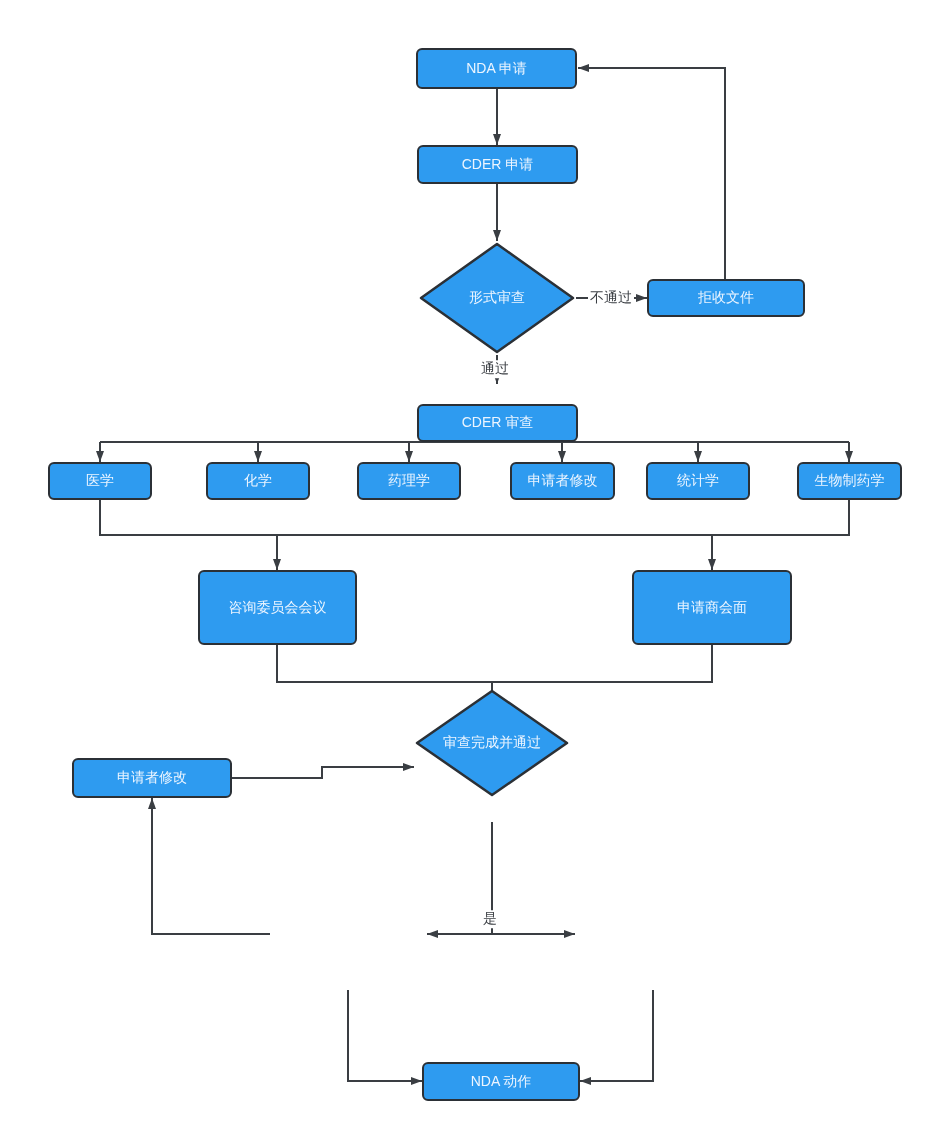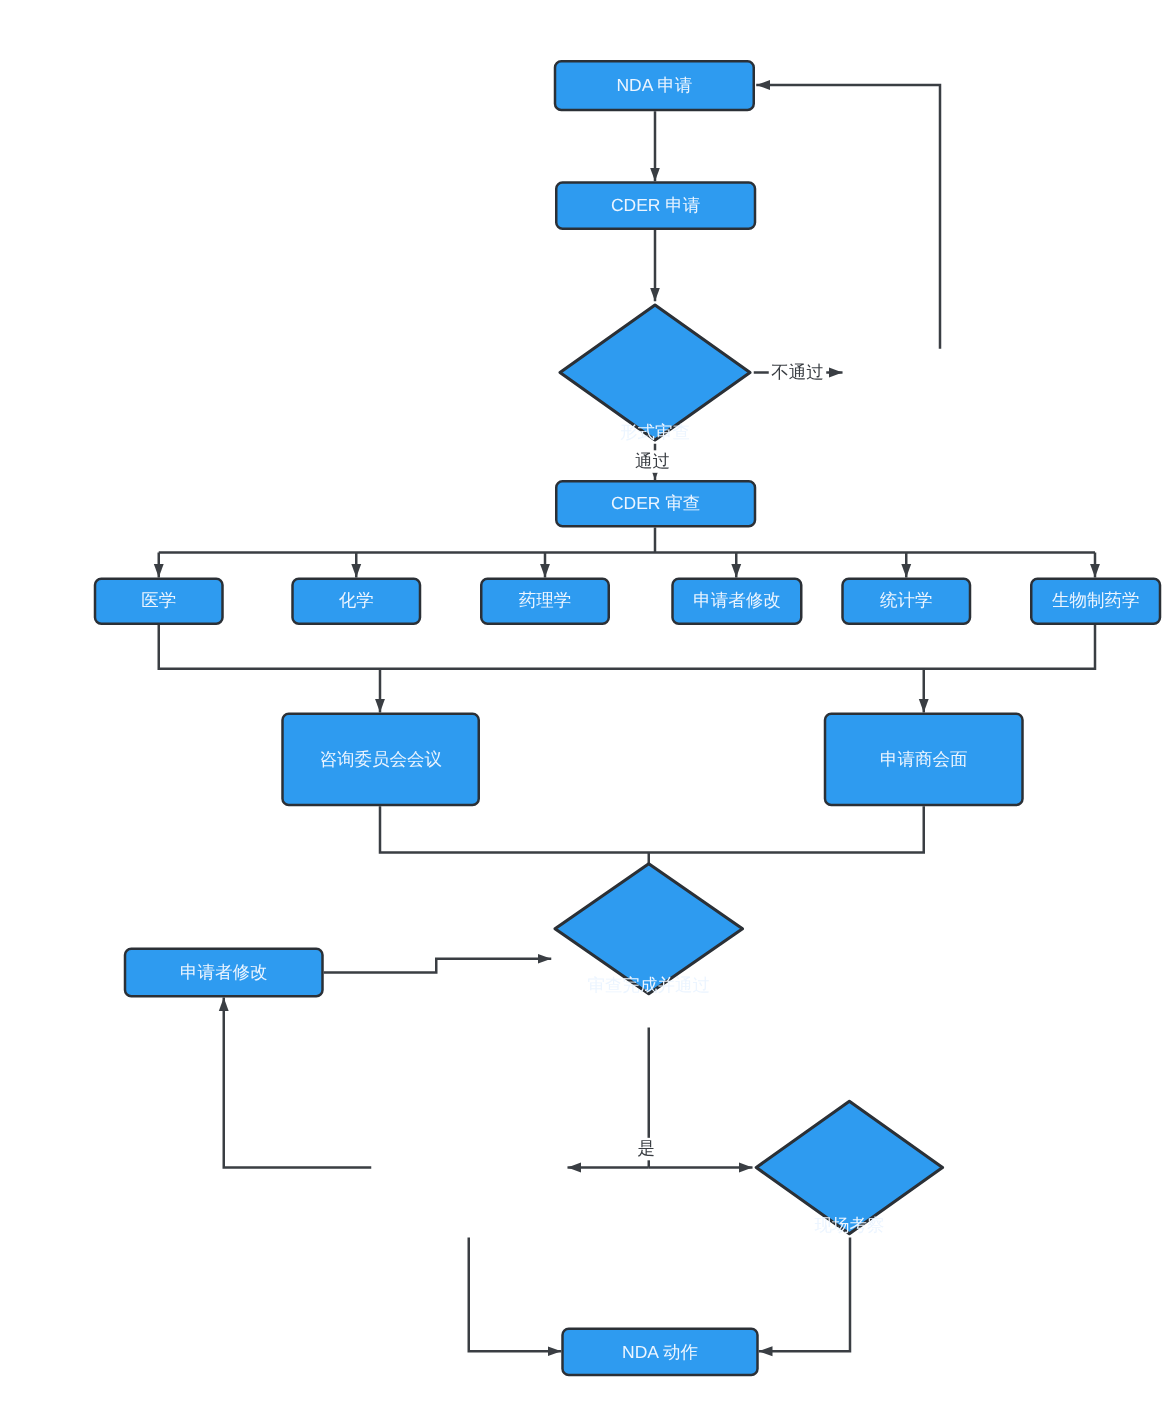--- a/index.html
+++ b/index.html
@@ -12,21 +12,20 @@
     width: 932px;
     height: 1133px;
     overflow: hidden;
     font-family: "Liberation Sans", sans-serif;
   }
   .canvas {
     position: absolute;
     left: 0; top: 0;
     width: 827px; height: 1133px;
     background: var(--background, #ffffff);
-    margin-left: 27px;
   }
   .connectors {
     position: absolute;
     left: 0; top: 0;
     z-index: 0;
   }
   .connectors polyline {
     fill: none;
     stroke: var(--connector, #3a3e43);
     stroke-width: 2;
@@ -46,21 +45,20 @@
     z-index: 1;
     cursor: default;
   }
   .node.rect {
     background: var(--node-fill, #2e9bf0);
     border: 2px solid var(--node-border, #2b3036);
     border-radius: 6px;
   }
   .node.diamond {
     background: transparent;
-    align-items: flex-end;
   }
   .diamond-shape {
     position: absolute;
     left: 0; top: 0;
     width: 100%; height: 100%;
   }
   .diamond-shape polygon {
     fill: var(--node-fill, #2e9bf0);
     stroke: var(--node-border, #2b3036);
     stroke-width: 2.5;
@@ -129,22 +127,25 @@
     <span class="node-label">CDER 申请</span>
   </div>
 
   <div class="node diamond" style="left:418px;top:241px;width:158px;height:114px">
     <svg class="diamond-shape" width="158" height="114" viewBox="0 0 158 114" preserveAspectRatio="none">
       <polygon points="79,3 155,57 79,111 3,57"></polygon>
     </svg>
     <span class="node-label">形式审查</span>
   </div>
 
-
-  <div class="node rect" style="left:417px;top:384px;width:161px;height:38px">
+  <div class="node rect" style="left:647px;top:279px;width:158px;height:38px">
+    <span class="node-label">拒收文件</span>
+  </div>
+
+  <div class="node rect" style="left:417px;top:404px;width:161px;height:38px">
     <span class="node-label">CDER 审查</span>
   </div>
 
   <div class="node rect" style="left:48px;top:462px;width:104px;height:38px">
     <span class="node-label">医学</span>
   </div>
 
   <div class="node rect" style="left:206px;top:462px;width:104px;height:38px">
     <span class="node-label">化学</span>
   </div>
@@ -178,26 +179,20 @@
       <polygon points="78,3 153,55 78,107 3,55"></polygon>
     </svg>
     <span class="node-label">审查完成并通过</span>
   </div>
 
   <div class="node rect" style="left:72px;top:758px;width:160px;height:40px">
     <span class="node-label">申请者修改</span>
   </div>
 
 
-  <div class="node diamond" style="left:575px;top:878px;width:155px;height:112px">
-    <svg class="diamond-shape" width="155" height="112" viewBox="0 0 155 112" preserveAspectRatio="none">
-      <polygon points="77.5,3 152,56 77.5,109 3,56"></polygon>
-    </svg>
-    <span class="node-label">现场考察</span>
-  </div>
 
   <div class="node rect" style="left:422px;top:1062px;width:158px;height:39px">
     <span class="node-label">NDA 动作</span>
   </div>
 
   <span class="edge-label" style="left:611px;top:298px">不通过</span>
   <span class="edge-label" style="left:495px;top:369px">通过</span>
   <span class="edge-label" style="left:490px;top:919px">是</span>
 
 </div>

